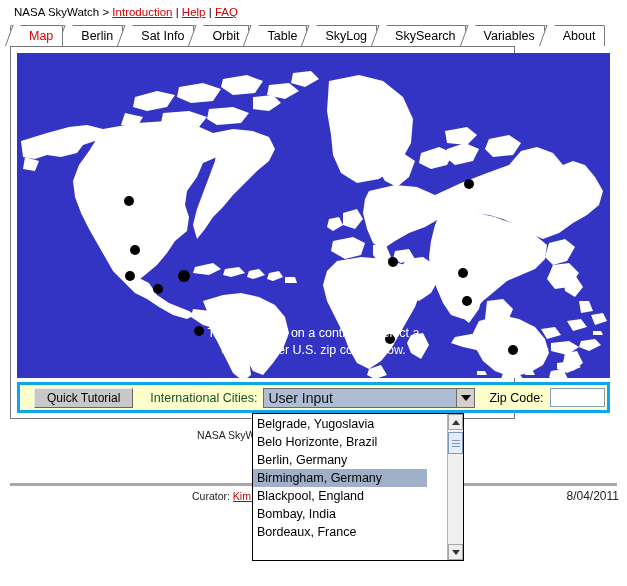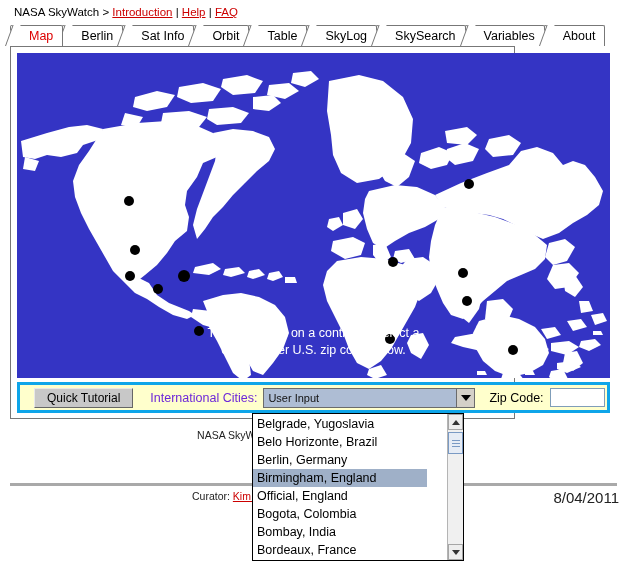--- a/index.html
+++ b/index.html
@@ -102,34 +102,34 @@
     font-family: "Liberation Sans", sans-serif;
     color: #000;
     background: #c8c8c8;
     border: 1px solid #666666;
     border-top-color: #e8e8e8;
     border-left-color: #e8e8e8;
     cursor: pointer;
   }
   #cities-label {
     margin-left: 17px;
-    font-size: 12.5px; color: #6d28d9;
+    font-size: 12.5px; color: #14532d;
     white-space: nowrap;
   }
   #cities-select-box {
     margin-left: 6px;
     position: relative;
     width: 212px; height: 20px;
     background: #aebdd4;
     border: 1px solid #6b6b6b;
     display: flex; align-items: center;
     cursor: pointer;
   }
   #cities-select-value {
-    font-size: 11px; color: #111;
+    font-size: 14px; color: #111;
     padding-left: 4px;
     white-space: nowrap;
   }
   #cities-select-arrow {
     position: absolute; right: 0; top: 0;
     width: 18px; height: 18px;
     background: #d4d0c8;
     border-left: 1px solid #6b6b6b;
     display: flex; align-items: center; justify-content: center;
   }
@@ -248,21 +248,21 @@
     color: #222;
     line-height: 14px;
   }
   #curator-block a {
     color: #cc0000;
     text-decoration: underline;
   }
   #update-date {
     position: absolute;
     right: 8px; top: 489px;
-    font-size: 15px; color: #222;
+    font-size: 12px; color: #222;
   }
   #footer-divider2 {
     position: absolute;
     left: 10px; top: 483px;
     width: 607px; height: 3px;
     background: #a9a9a9;
   }
 </style>
 </head>
 <body>
@@ -482,23 +482,22 @@
   </div>
 </div>
 
 <div id="update-date">8/04/2011</div>
 
 <div id="cities-dropdown">
   <div id="dropdown-list">
     <div class="dd-option">Belgrade, Yugoslavia</div>
     <div class="dd-option">Belo Horizonte, Brazil</div>
     <div class="dd-option">Berlin, Germany</div>
-    <div class="dd-option selected">Birmingham, England</div>
-    <div class="dd-option">Official, England</div>
-    <div class="dd-option">Bogota, Colombia</div>
+    <div class="dd-option selected">Birmingham, Germany</div>
+    <div class="dd-option">Blackpool, England</div>
     <div class="dd-option">Bombay, India</div>
     <div class="dd-option">Bordeaux, France</div>
   </div>
   <div id="dropdown-scrollbar">
     <div class="sb-arrow up">
         <span class="tri-up"></span>
       </div>
     <div id="sb-thumb">
         <span class="grip"></span>
       </div>

